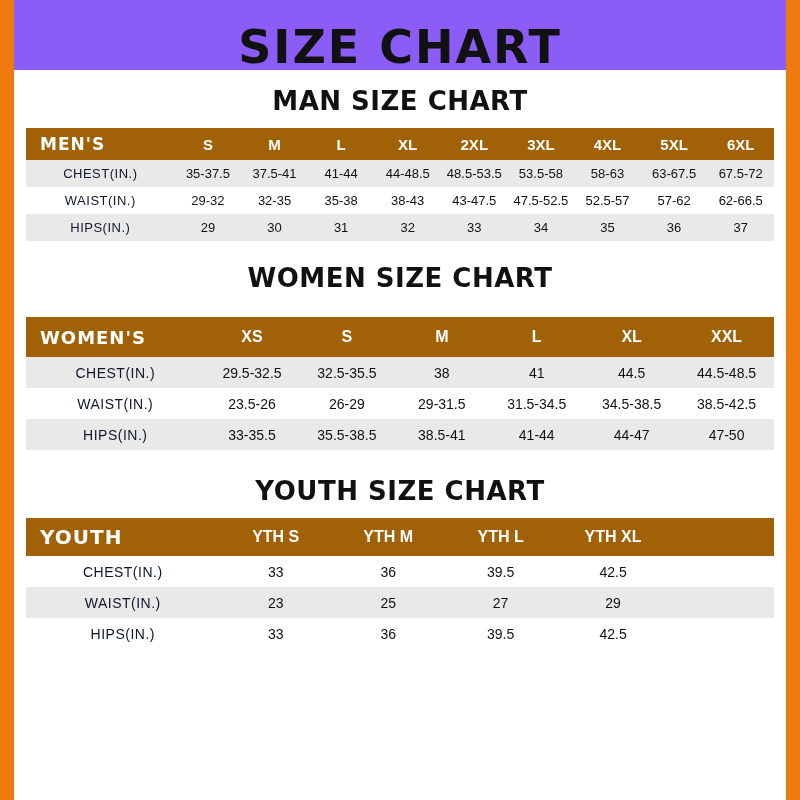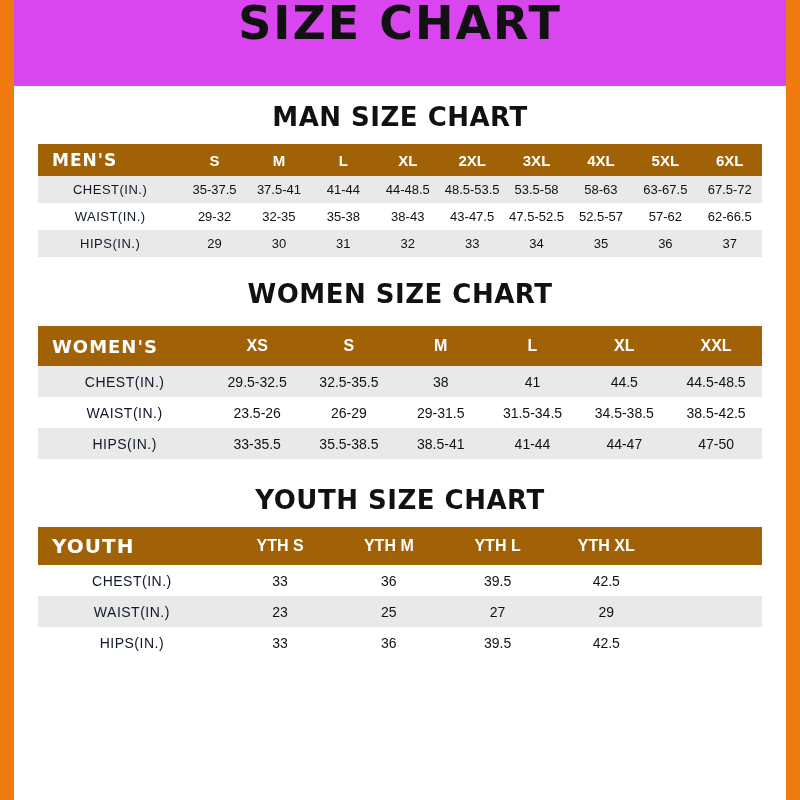--- a/index.html
+++ b/index.html
@@ -16,47 +16,47 @@
   .page {
     position: relative;
     width: 800px;
     height: 800px;
     box-sizing: border-box;
     border-left: 14px solid #ef7b10;
     border-right: 14px solid #ef7b10;
     background: #ffffff;
   }
   .banner {
-    background: #d946ef;
-    height: 86px;
+    background: #8b5cf6;
+    height: 70px;
     display: flex;
-    align-items: flex-start;
+    align-items: flex-end;
     justify-content: center;
   }
   .banner-title {
     font-family: "DejaVu Sans", sans-serif;
     font-weight: bold;
     font-size: 46px;
     letter-spacing: 2px;
     color: #111111;
     line-height: 1;
   }
   .content {
-    padding: 0 24px;
+    padding: 0 12px;
   }
   .section-title {
     text-align: center;
     font-family: "DejaVu Sans", sans-serif;
     font-weight: bold;
     font-size: 26px;
     color: #111111;
     letter-spacing: 0.5px;
   }
   .t-man { margin-top: 16px; margin-bottom: 12px; }
-  .t-women { margin-top: 22px; margin-bottom: 17px; }
+  .t-women { margin-top: 22px; margin-bottom: 24px; }
   .t-youth { margin-top: 26px; margin-bottom: 12px; }
 
   table.size {
     width: 100%;
     border-collapse: collapse;
     table-layout: fixed;
   }
   table.size th, table.size td {
     text-align: center;
     font-size: 13px;

